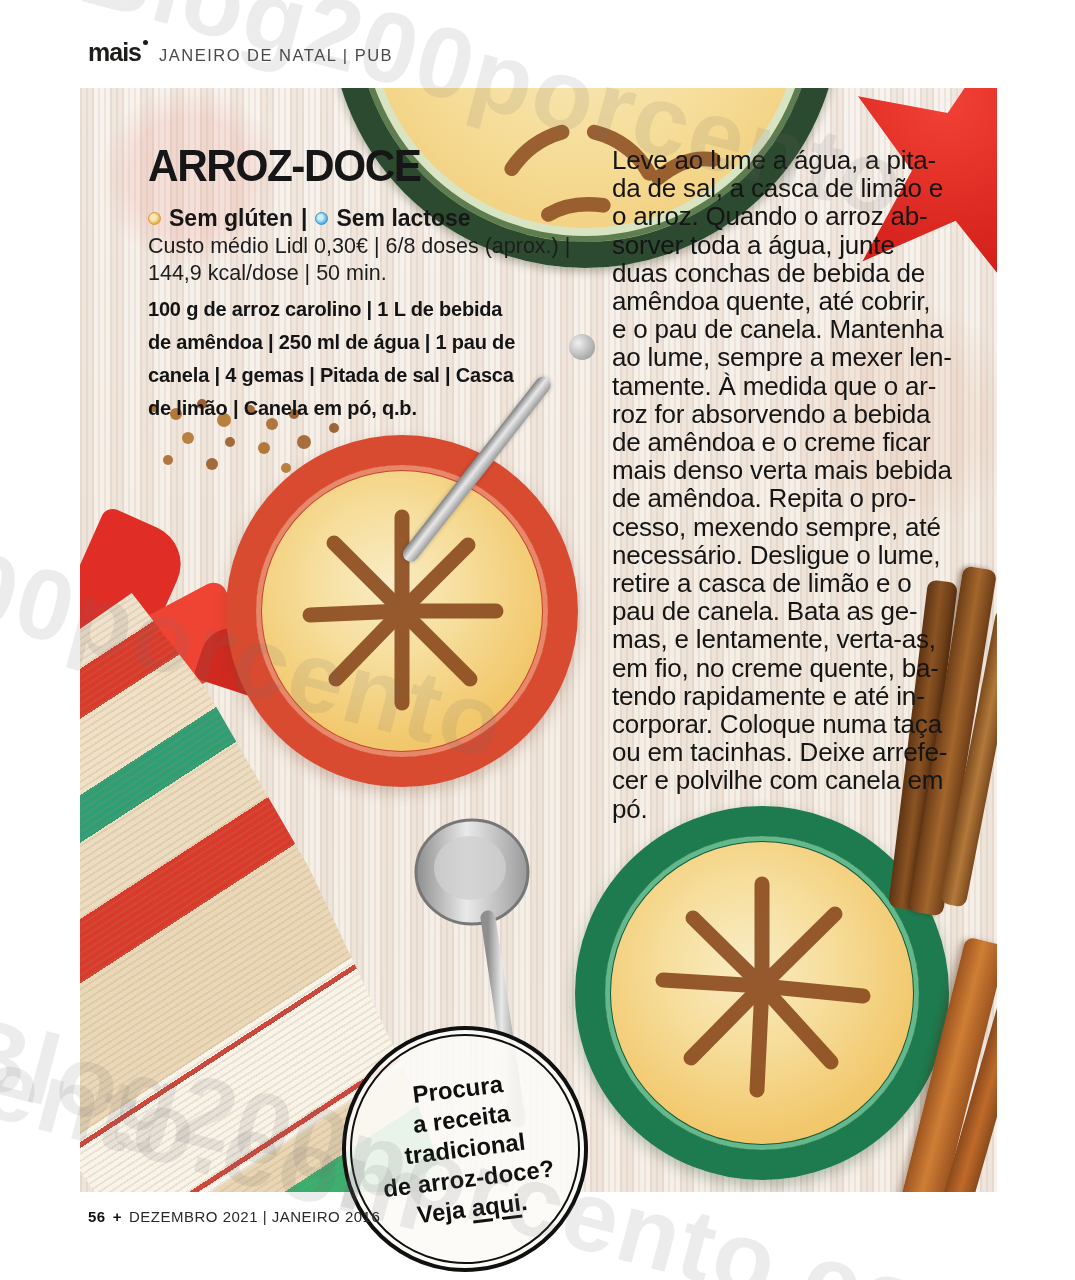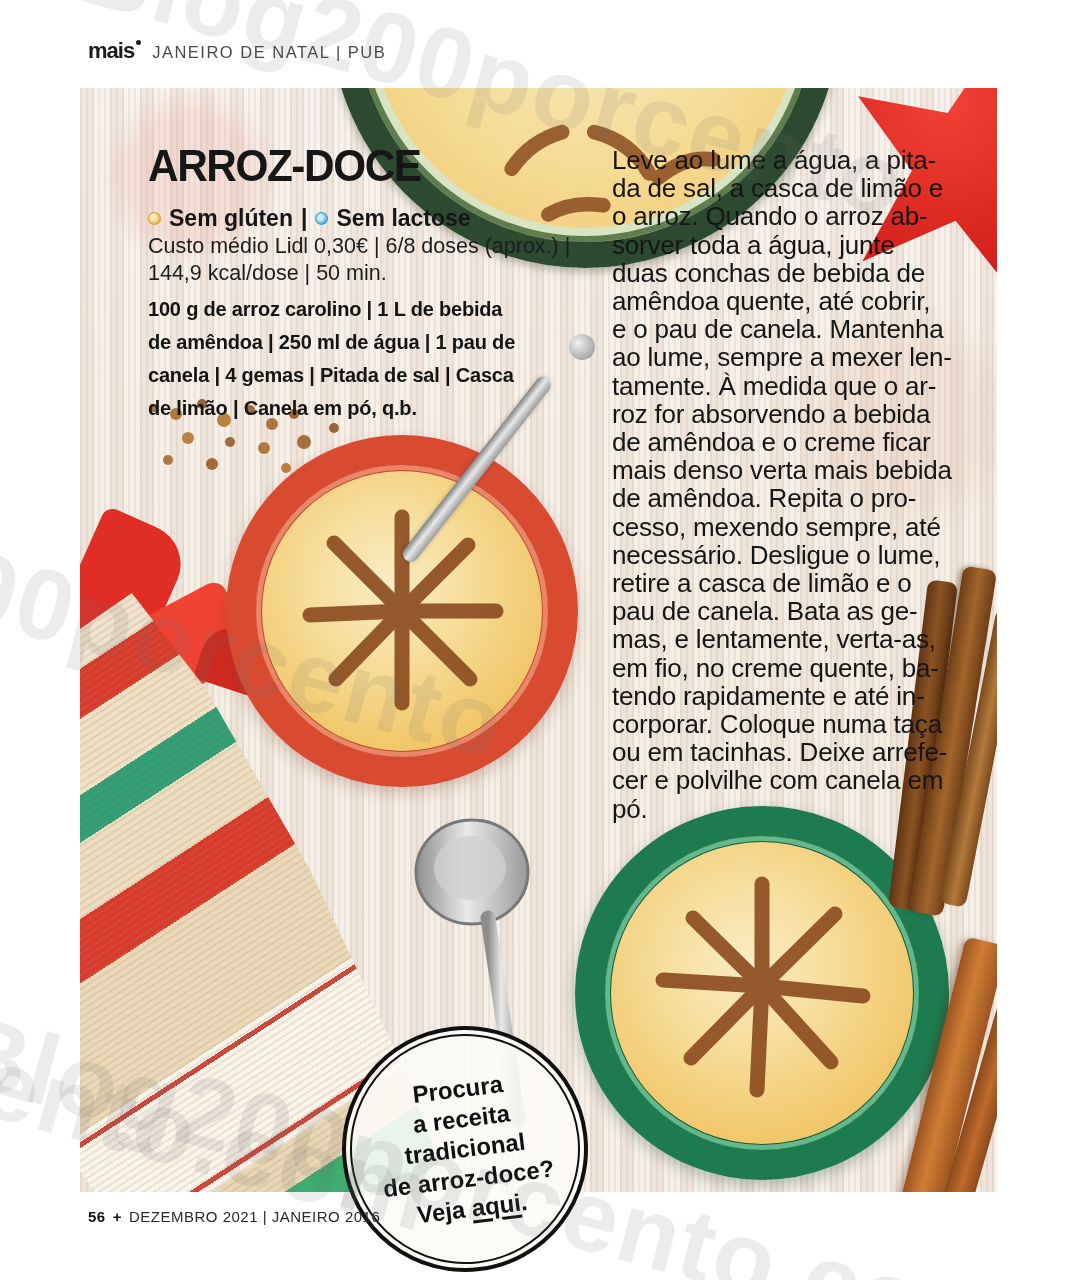--- a/index.html
+++ b/index.html
@@ -2,21 +2,21 @@
 <html lang="pt"><head>
 <meta charset="utf-8">
 <style>
   * { margin:0; padding:0; box-sizing:border-box; }
   html,body { width:1075px; height:1280px; background:#ffffff; overflow:hidden;
     font-family:"Liberation Sans", sans-serif; }
   .page { position:relative; width:1075px; height:1280px; background:#ffffff; overflow:hidden; }
 
   
   .header { position:absolute; left:88px; top:38px; display:flex; align-items:baseline; gap:10px; z-index:6; }
-  .logo { font-weight:800; font-size:22px; color:#1d1d1b; letter-spacing:-1px; position:relative; }
+  .logo { font-weight:800; font-size:25px; color:#1d1d1b; letter-spacing:-1px; position:relative; }
   .logo::after { content:""; position:absolute; right:-7px; top:2px; width:5px; height:5px; border-radius:50%; background:#1d1d1b; }
   .section-label { font-size:16.5px; color:#4a4a4a; letter-spacing:1.5px; padding-left:8px; }
 
   
   .photo { position:absolute; left:80px; top:88px; width:917px; height:1104px; overflow:hidden; z-index:1;
     background:
       radial-gradient(circle at 12% 8%, rgba(235,150,140,0.20) 0 60px, transparent 90px),
       radial-gradient(circle at 90% 30%, rgba(220,170,140,0.18) 0 70px, transparent 120px),
       repeating-linear-gradient(90deg, rgba(150,115,95,0.10) 0 2px, rgba(255,255,255,0) 2px 6px),
       repeating-linear-gradient(90deg, rgba(205,175,155,0.16) 0 14px, rgba(255,255,255,0.05) 14px 30px),

